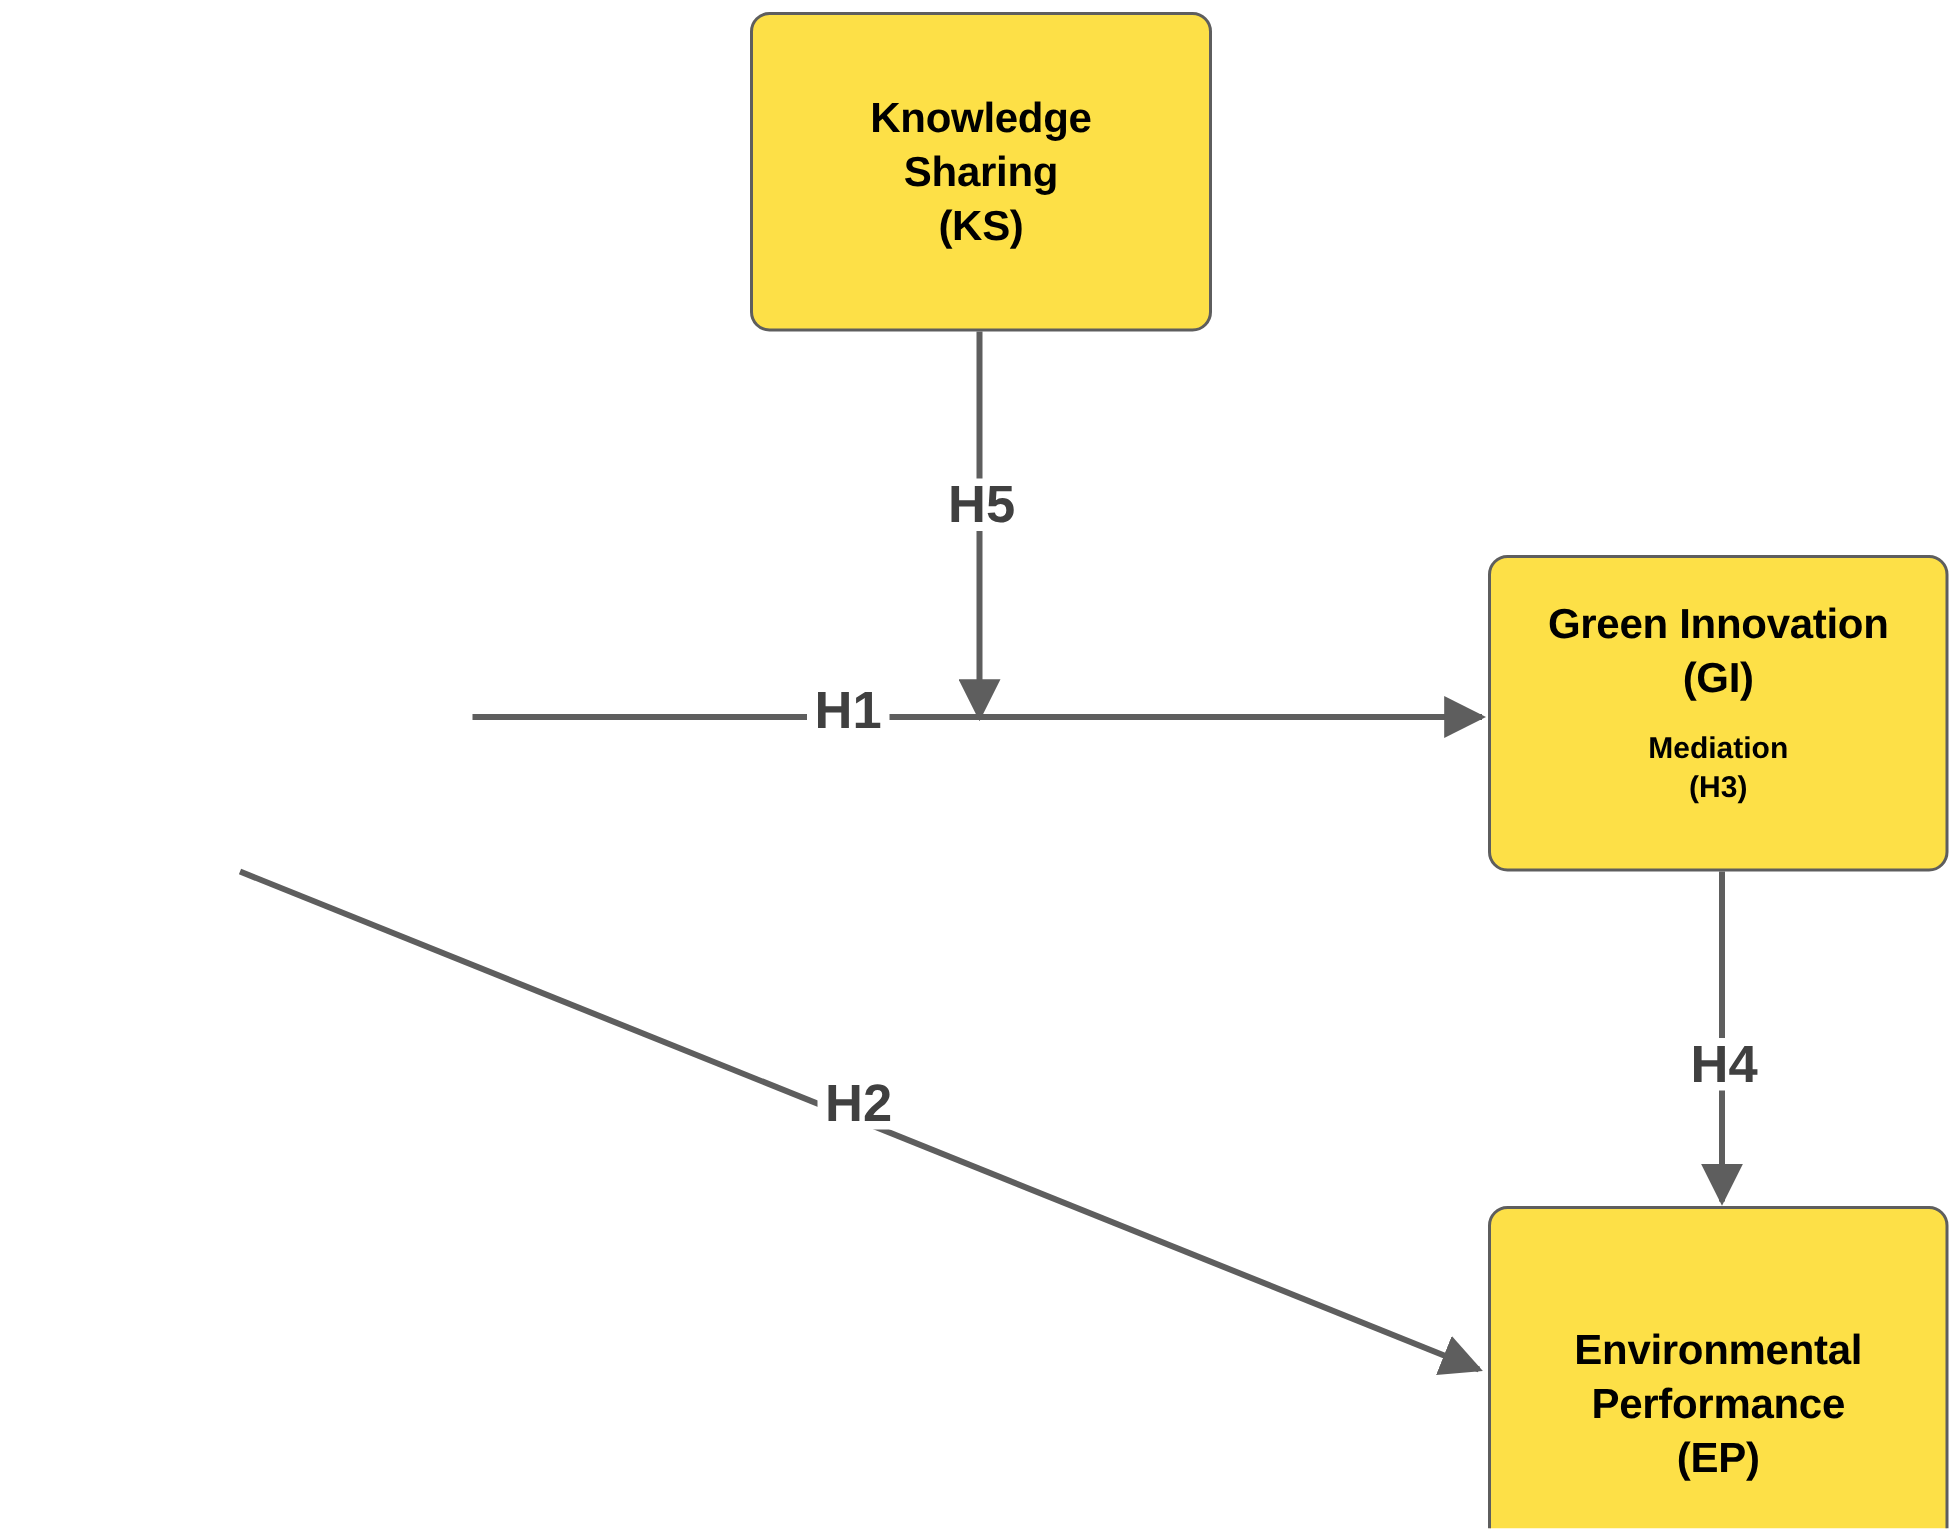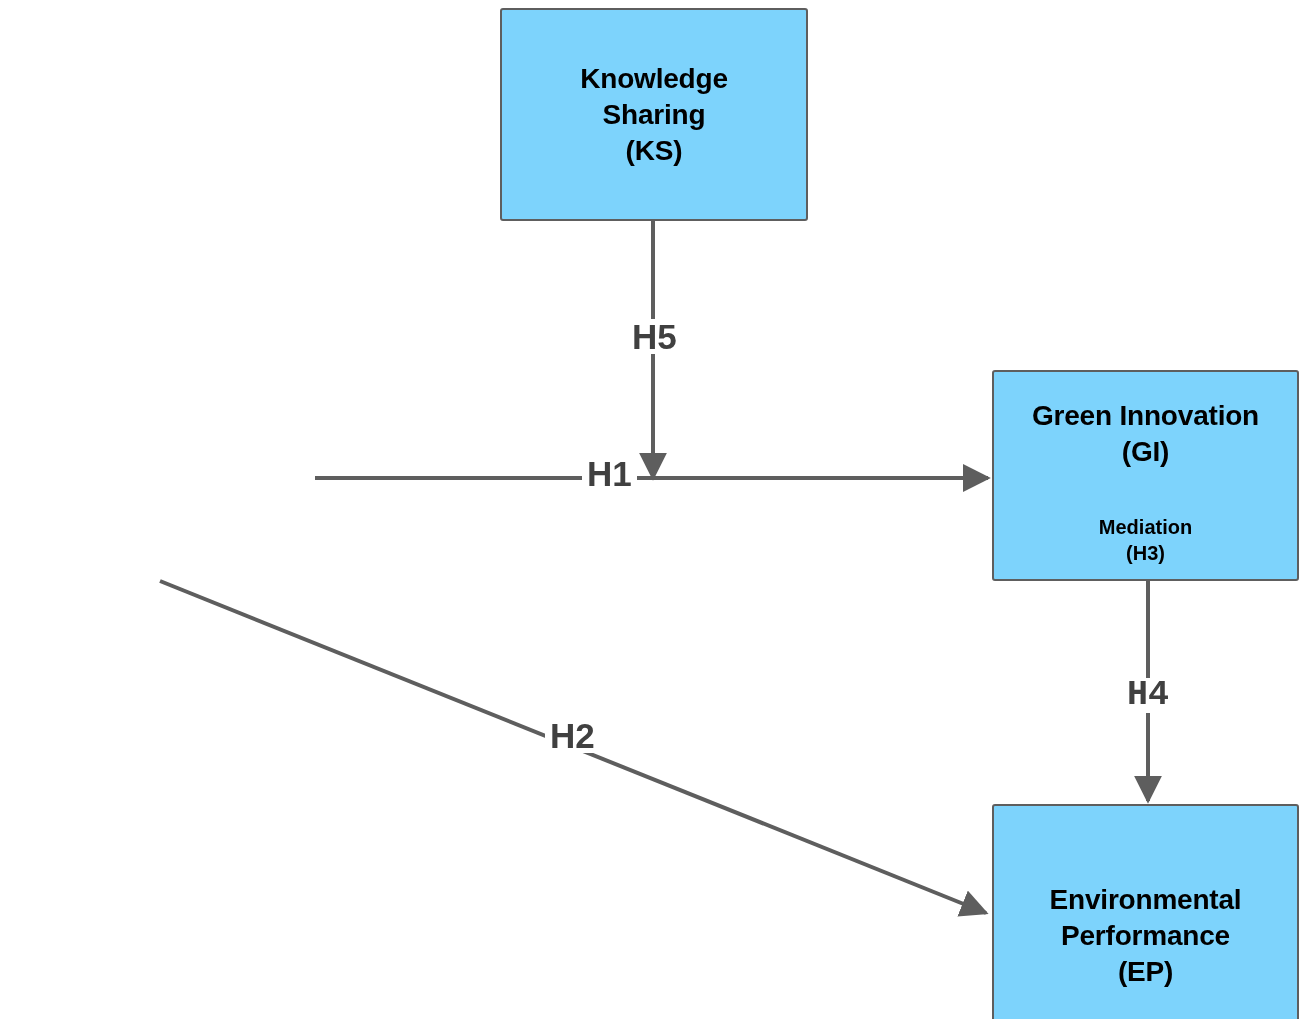--- a/index.html
+++ b/index.html
@@ -21,23 +21,23 @@
   #edges {
     position: absolute;
     left: 0;
     top: 0;
     width: 1306px;
     height: 1019px;
   }
   .node {
     position: absolute;
     box-sizing: border-box;
-    background: #7dd3fc;
+    background: #fde047;
     border: 2px solid #5e5e5e;
-    border-radius: 3px;
+    border-radius: 13px;
     display: flex;
     flex-direction: column;
     align-items: center;
     justify-content: center;
     text-align: center;
     color: #000000;
     font-weight: bold;
     z-index: 2;
   }
   .node-title {
@@ -50,39 +50,39 @@
     font-size: 20px;
     line-height: 26px;
     white-space: pre-line;
     margin-top: 16px;
   }
 
   
   #node-ks  { left: 500px; top: 8px;   width: 308px; height: 213px; }
   #node-gem { left: 2px;   top: 371px; width: 313px; height: 210px; }
   #node-gi  { left: 992px; top: 370px; width: 307px; height: 211px;
-              justify-content: flex-start; padding-top: 26px; gap: 28px; }
+              justify-content: flex-start; padding-top: 26px; }
   #node-ep  { left: 992px; top: 804px; width: 307px; height: 263px; }
 
   
   .edge-label {
     position: absolute;
     color: #404040;
     font-weight: bold;
     font-size: 35px;
     line-height: 35px;
     background: #ffffff;
     padding: 0 5px;
     z-index: 3;
     white-space: nowrap;
   }
   #label-h5 { left: 627px;  top: 319px; text-align: right; }
-  #label-h1 { left: 538px;  top: 456px; margin-left: 44px; }
+  #label-h1 { left: 538px;  top: 456px; }
   #label-h2 { left: 545px;  top: 718px; text-align: center; }
-  #label-h4 { left: 1122px; top: 678px; font-family: Liberation Mono, monospace; }
+  #label-h4 { left: 1122px; top: 692px; }
 </style>
 </head>
 <body>
 
 <div id="canvas">
 
   <svg id="edges" viewBox="0 0 1306 1019" xmlns="http://www.w3.org/2000/svg">
     <defs>
       <marker id="arrow" viewBox="0 0 10 10" refX="9" refY="5" markerWidth="7" markerHeight="7" orient="auto-start-reverse">
         <path d="M 0 0 L 10 5 L 0 10 z" fill="#5e5e5e"></path>

